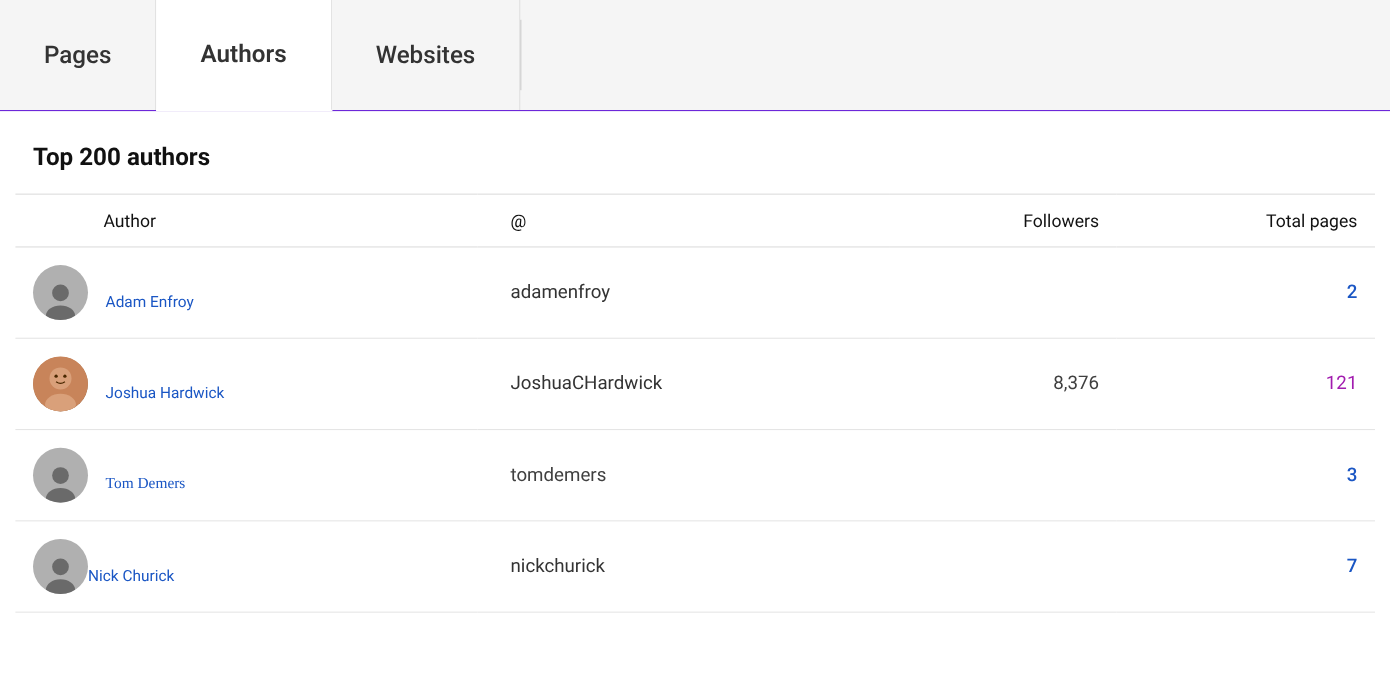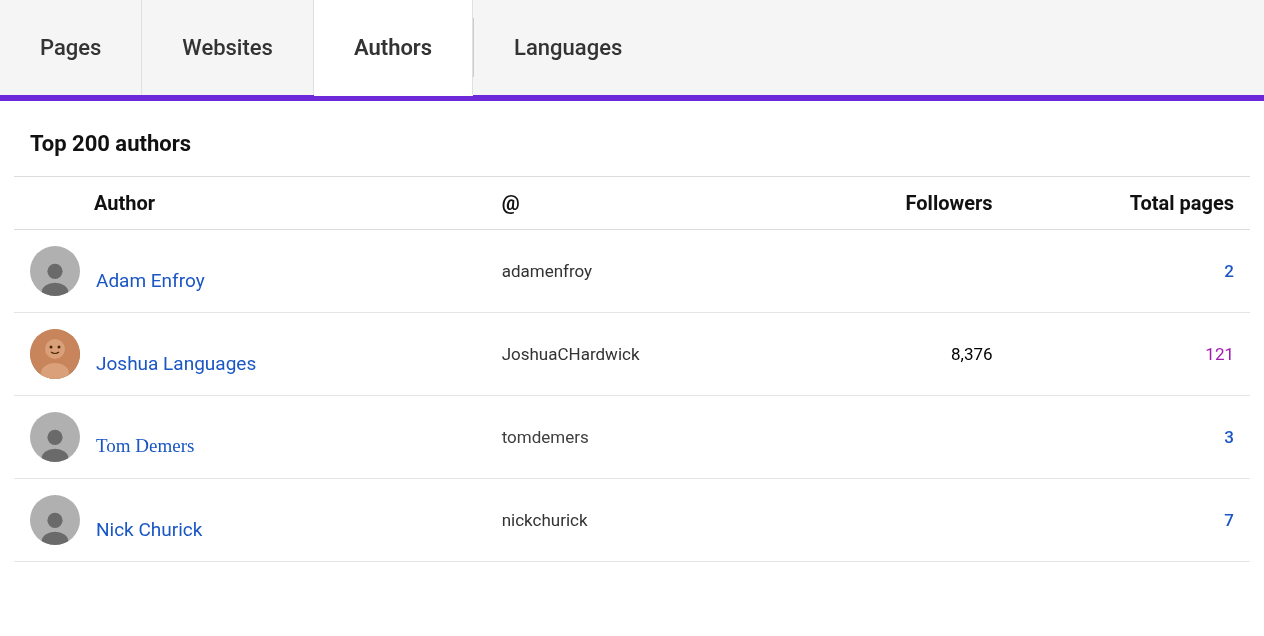--- a/index.html
+++ b/index.html
@@ -12,21 +12,21 @@
       background: #fff;
       color: #222;
       width: 1264px;
       min-height: 636px;
     }
 
     
     .tabs {
       display: flex;
       align-items: stretch;
-      border-bottom: 6px solid #6d28d9;
+      border-bottom: 1px solid #6d28d9;
       background: #f5f5f5;
       height: 101px;
     }
     .tab {
       display: flex;
       align-items: center;
       padding: 0 40px;
       font-size: 22px;
       font-weight: 500;
       color: #333;
@@ -53,22 +53,22 @@
     .authors-table {
       width: 100%;
       border-collapse: collapse;
     }
     .authors-table thead tr {
       border-top: 1px solid #ddd;
       border-bottom: 1px solid #ddd;
     }
     .authors-table thead th {
       padding: 14px 16px;
-      font-size: 20px;
-      font-weight: 700;
+      font-size: 16px;
+      font-weight: 400;
       color: #111;
       text-align: left;
     }
     .authors-table thead th.col-followers,
     .authors-table thead th.col-pages {
       text-align: right;
     }
     .authors-table thead th.col-at {
       padding-left: 30px;
     }
@@ -81,49 +81,46 @@
       vertical-align: middle;
     }
     .authors-table tbody td.col-at-cell {
       padding-left: 30px;
       color: #333;
     }
 
     .author-link {
       color: #1a56c4;
       text-decoration: none;
-      font-size: 19px;
+      font-size: 14px;
       margin-top: 18px;
     }
 
     .table-wrapper {
       padding: 0 14px;
     }
 
     .col-author-th {
       padding-left: 80px !important;
     }
   </style>
 </head>
 <body>
 
 <div class="tabs">
   <div class="tab">
     <span>Pages</span>
   </div>
+  <div class="tab active">
+    <span>Authors</span>
+  </div>
   <div class="tab">
     <span>Websites</span>
   </div>
-  <div class="tab active">
-    <span>Authors</span>
-  </div>
   <div style="width:1px;background:#ccc;align-self:stretch;margin:18px 0;"></div>
-  <div class="tab" style="border-right:none;">
-    <span>Languages</span>
-  </div>
 </div>
 
 <div class="section-heading">
   <span>Top 200 authors</span>
 </div>
 
 <div class="table-wrapper">
   <table class="authors-table">
     <thead>
       <tr>
@@ -156,46 +153,46 @@
               <div style="width: 50px; height: 50px; border-radius: 50%; background: linear-gradient(160deg, rgb(212, 149, 106), rgb(139, 92, 58)); flex-shrink: 0; overflow: hidden; display: flex; align-items: center; justify-content: center;">
                 <svg viewBox="0 0 50 50" width="50" height="50" xmlns="http://www.w3.org/2000/svg">
         <circle cx="25" cy="25" r="25" fill="#c8845a"></circle>
         <circle cx="25" cy="20" r="10" fill="#d9a07a"></circle>
         <ellipse cx="25" cy="44" rx="14" ry="10" fill="#d9a07a"></ellipse>
         <circle cx="21" cy="18" r="1.5" fill="#4a2800"></circle>
         <circle cx="29" cy="18" r="1.5" fill="#4a2800"></circle>
         <path d="M21 23 Q25 26 29 23" stroke="#4a2800" stroke-width="1.2" fill="none"></path>
       </svg>
               </div>
-              <a href="#" class="author-link">Joshua Languages</a>
+              <a href="#" class="author-link">Joshua Hardwick</a>
             </div>
           </td>
           <td class="col-at-cell" style="padding: 16px 16px 16px 30px; font-size: 17px; color: rgb(51, 51, 51);">JoshuaCHardwick</td>
-          <td style="text-align: right; padding: 16px; font-size: 17px; color: #000000;">8,376</td>
+          <td style="text-align: right; padding: 16px; font-size: 17px; color: #404040;">8,376</td>
           <td style="text-align: right; padding: 16px; font-size: 17px; color: #a21caf; font-weight: 400;">121</td>
         </tr>
         <tr>
           <td style="display: table-cell; vertical-align: middle; padding: 16px;">
             <div style="display: flex; align-items: center; gap: 16px; font-family: Liberation Serif, serif;">
               <div style="width: 50px; height: 50px; border-radius: 50%; background: rgb(176, 176, 176); flex-shrink: 0; overflow: hidden; display: flex; align-items: flex-end; justify-content: center;">
                 <svg viewBox="0 0 40 40" width="38" height="38" xmlns="http://www.w3.org/2000/svg">
         <circle cx="20" cy="14" r="8" fill="#6a6a6a"></circle>
         <ellipse cx="20" cy="36" rx="14" ry="10" fill="#6a6a6a"></ellipse>
       </svg>
               </div>
               <a href="#" class="author-link">Tom Demers</a>
             </div>
           </td>
           <td class="col-at-cell" style="padding: 16px 16px 16px 30px; font-size: 17px; color: #404040;">tomdemers</td>
           <td style="text-align: right; padding: 16px; font-size: 17px; color: rgb(51, 51, 51);"></td>
           <td style="text-align: right; padding: 16px; font-size: 17px; color: rgb(26, 86, 196); font-weight: 500;">3</td>
         </tr>
         <tr>
           <td style="display: table-cell; vertical-align: middle; padding: 16px;">
-            <div style="display: flex; align-items: center; gap: 16px;">
+            <div style="display: flex; align-items: center; gap: 0;">
               <div style="width: 50px; height: 50px; border-radius: 50%; background: rgb(176, 176, 176); flex-shrink: 0; overflow: hidden; display: flex; align-items: flex-end; justify-content: center;">
                 <svg viewBox="0 0 40 40" width="38" height="38" xmlns="http://www.w3.org/2000/svg">
         <circle cx="20" cy="14" r="8" fill="#6a6a6a"></circle>
         <ellipse cx="20" cy="36" rx="14" ry="10" fill="#6a6a6a"></ellipse>
       </svg>
               </div>
               <a href="#" class="author-link">Nick Churick</a>
             </div>
           </td>
           <td class="col-at-cell" style="padding: 16px 16px 16px 30px; font-size: 17px; color: rgb(51, 51, 51);">nickchurick</td>

